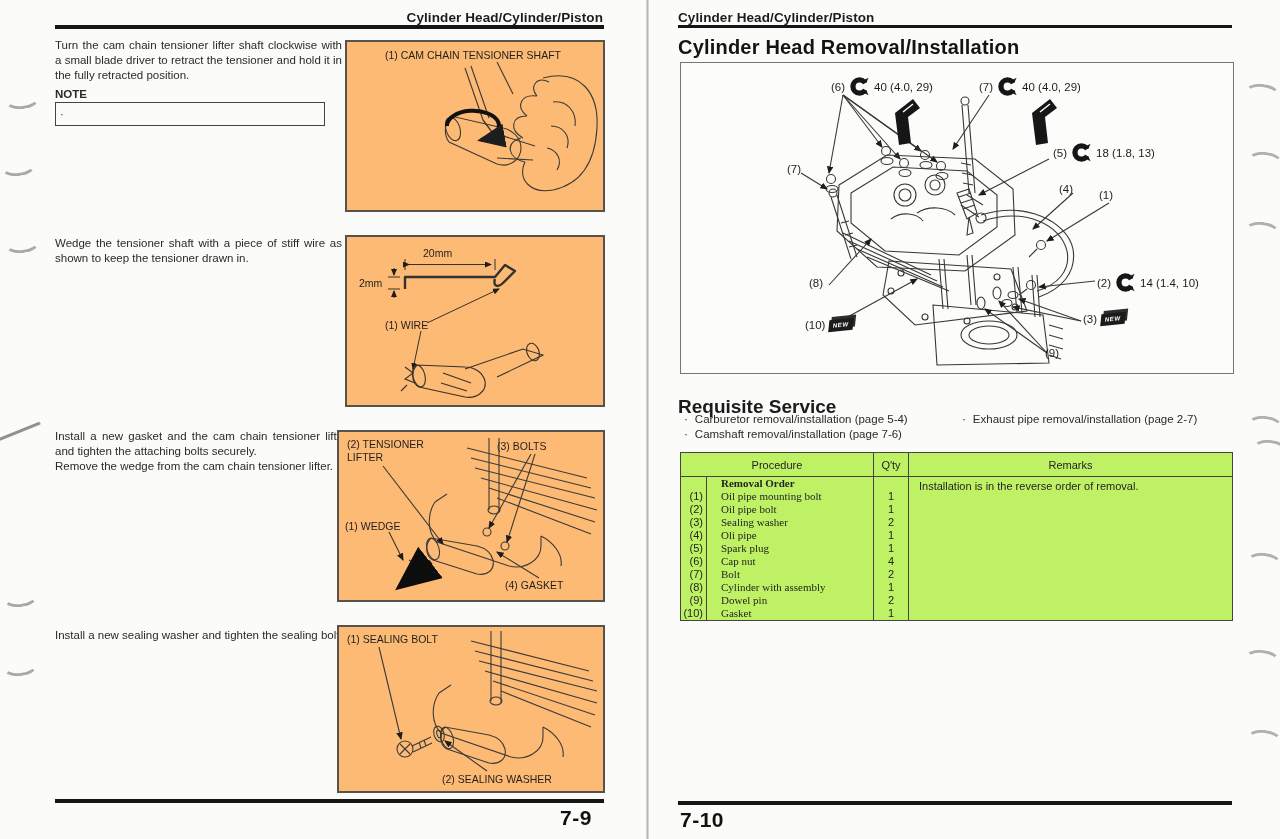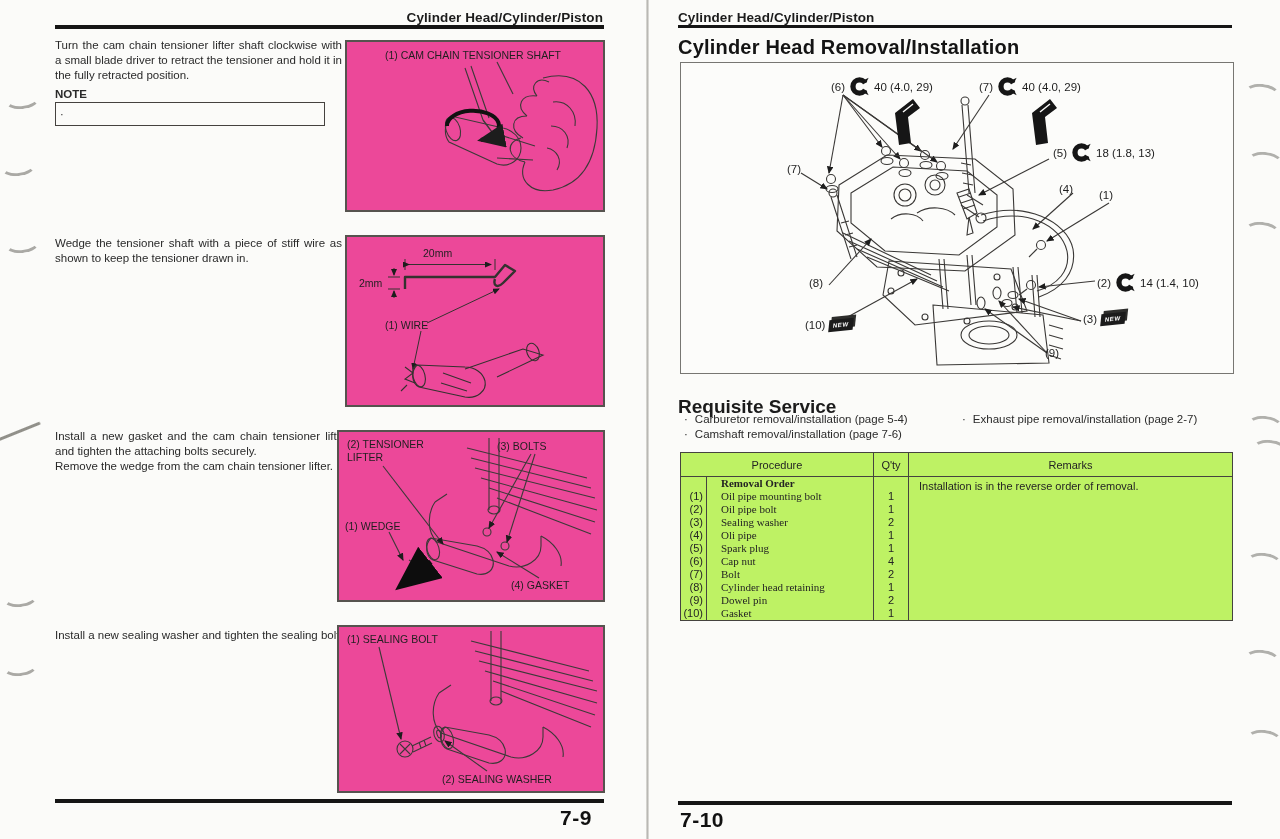--- a/index.html
+++ b/index.html
@@ -12,21 +12,21 @@
   }
   .page{position:absolute;top:0;height:839px;background:#fbfbf9;}
   #left-page{left:0;width:647px;}
   #right-page{left:649px;width:631px;}
   .gutter{position:absolute;left:646px;top:0;width:3px;height:839px;
     background:linear-gradient(to right,#e2e1dd,#b9b8b4,#e8e7e3);}
   .rule{position:absolute;background:#151515;}
   .hdr{position:absolute;font-weight:bold;font-size:13.5px;color:#1c1c1c;letter-spacing:.1px;}
   .para{position:absolute;font-size:11.5px;line-height:15px;text-align:justify;color:#2a2a2a;}
   .bold{font-weight:bold;}
-  .figbox{position:absolute;background:#ec4899;border:2px solid #56534f;}
+  .figbox{position:absolute;background:#fdba74;border:2px solid #56534f;}
   .figlabel{position:absolute;font-size:10.5px;color:#1f1f1f;white-space:pre-line;line-height:13px;}
   .notebox{position:absolute;border:1.2px solid #45423f;font-size:11px;line-height:14px;
     padding:4px 6px 4px 4px;display:flex;gap:6px;color:#2a2a2a;}
   .pagenum{position:absolute;font-weight:bold;font-size:21px;color:#111;letter-spacing:.5px;}
   .title{position:absolute;font-weight:bold;font-size:20px;color:#141414;letter-spacing:.2px;}
   .diagram{position:absolute;left:680px;top:62px;width:552px;height:310px;
     border:1.5px solid #777672;background:#fcfcfa;}
   .dia-svg{position:absolute;left:0;top:0;}
   .callout{position:absolute;display:flex;align-items:center;gap:4px;
     font-size:11.5px;color:#1e1e1e;white-space:nowrap;}
@@ -139,21 +139,21 @@
   <div class="para" style="left:55px;top:429px;width:292px;">
     <span>Install a new gasket and the cam chain tensioner lifter and tighten the attaching bolts securely.</span><br>
     <span>Remove the wedge from the cam chain tensioner lifter.</span>
   </div>
 
   <div class="figbox" style="left:337px;top:430px;width:264px;height:168px;">
     <span class="figlabel" style="left:8px;top:6px;">(2) TENSIONER
 LIFTER</span>
     <span class="figlabel" style="left:158px;top:8px;">(3) BOLTS</span>
     <span class="figlabel" style="left:6px;top:88px;">(1) WEDGE</span>
-    <span class="figlabel" style="left:172px;top:147px;text-align:center;">(4) GASKET</span>
+    <span class="figlabel" style="left:166px;top:147px;text-align:center;">(4) GASKET</span>
     <svg class="dia-svg" width="264" height="168" viewBox="0 0 264 168">
       <defs>
         <marker id="ah3" markerWidth="8" markerHeight="8" refX="6" refY="3" orient="auto">
           <path d="M0,0 L7,3 L0,6 Z" fill="#1d1d1d"></path>
         </marker>
         <marker id="ahBig" markerWidth="10" markerHeight="10" refX="7" refY="4" orient="auto">
           <path d="M0,0 L9,4 L0,8 Z" fill="#0d0d0d"></path>
         </marker>
       </defs>
       <g stroke="#3c3a38" fill="none" stroke-width="1.1">
@@ -465,21 +465,21 @@
         <td class="namecol">Cap nut</td>
         <td class="qtycol">4</td>
       </tr>
   <tr>
         <td class="numcol">(7)</td>
         <td class="namecol">Bolt</td>
         <td class="qtycol">2</td>
       </tr>
   <tr>
         <td class="numcol">(8)</td>
-        <td class="namecol">Cylinder head retaining</td>
+        <td class="namecol">Cylinder with assembly</td>
         <td class="qtycol">1</td>
       </tr>
   <tr>
         <td class="numcol">(9)</td>
         <td class="namecol">Dowel pin</td>
         <td class="qtycol">2</td>
       </tr>
   <tr>
         <td class="numcol">(10)</td>
         <td class="namecol">Gasket</td>

